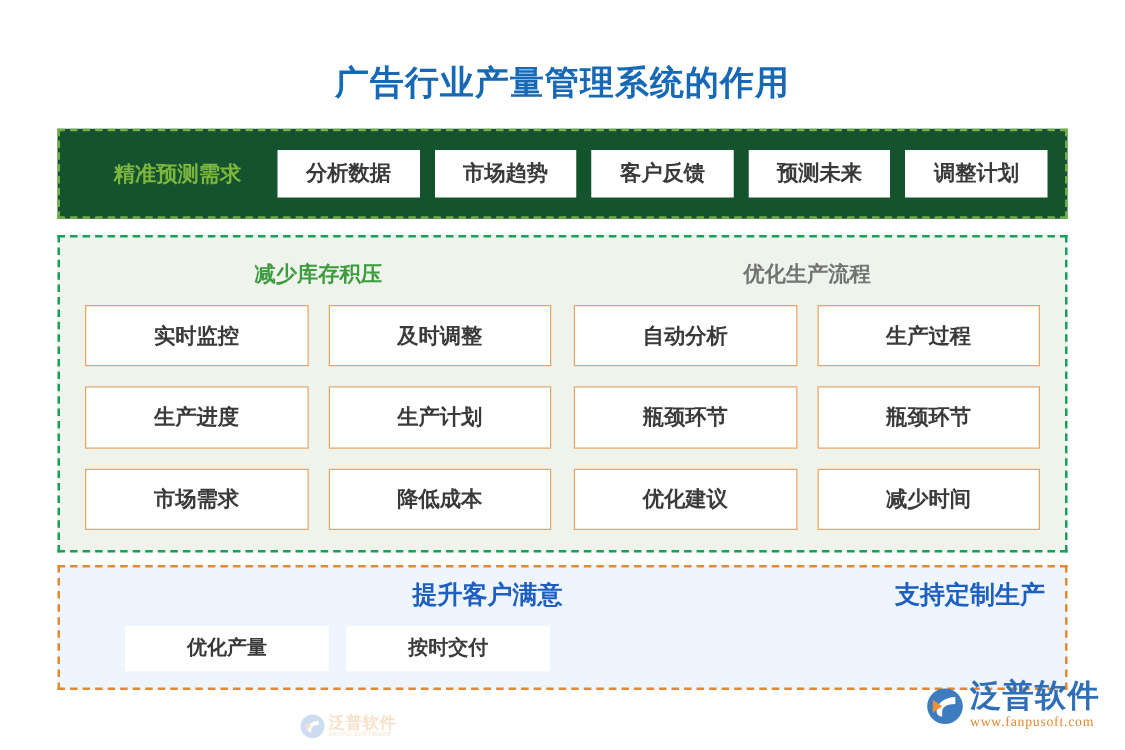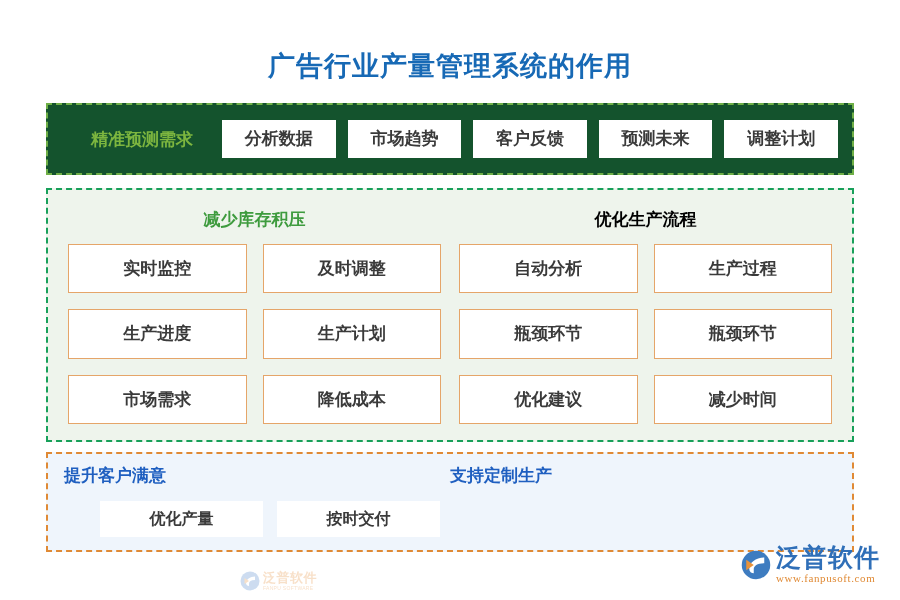--- a/index.html
+++ b/index.html
@@ -90,21 +90,21 @@
 
   .mid-head {
     text-align: center;
     font-size: 17px;
     font-weight: bold;
     height: 28px;
     line-height: 28px;
     margin-bottom: 10px;
   }
   .mid-head.green-dark { color: #3E9B3E; }
-  .mid-head.green-vivid { color: #000000; }
+  .mid-head.green-vivid { color: #737373; }
 
   .mid-grid {
     flex: 1;
     display: grid;
     grid-template-columns: 1fr 1fr;
     grid-template-rows: repeat(3, 1fr);
     gap: 16px 16px;
   }
   .box {
     background: #ffffff;
@@ -130,23 +130,23 @@
     box-sizing: border-box;
     display: flex;
     padding: 8px 16px;
   }
   .bot-col {
     flex: 1;
     display: flex;
     flex-direction: column;
   }
   .bot-head {
-    text-align: left;
+    text-align: right;
     color: #1F5FC0;
-    font-size: 17px;
+    font-size: 20px;
     font-weight: bold;
     height: 28px;
     line-height: 28px;
     margin-bottom: 6px;
     font-family: Liberation Serif, serif;
   }
   .bot-row {
     flex: 1;
     display: flex;
     gap: 14px;

